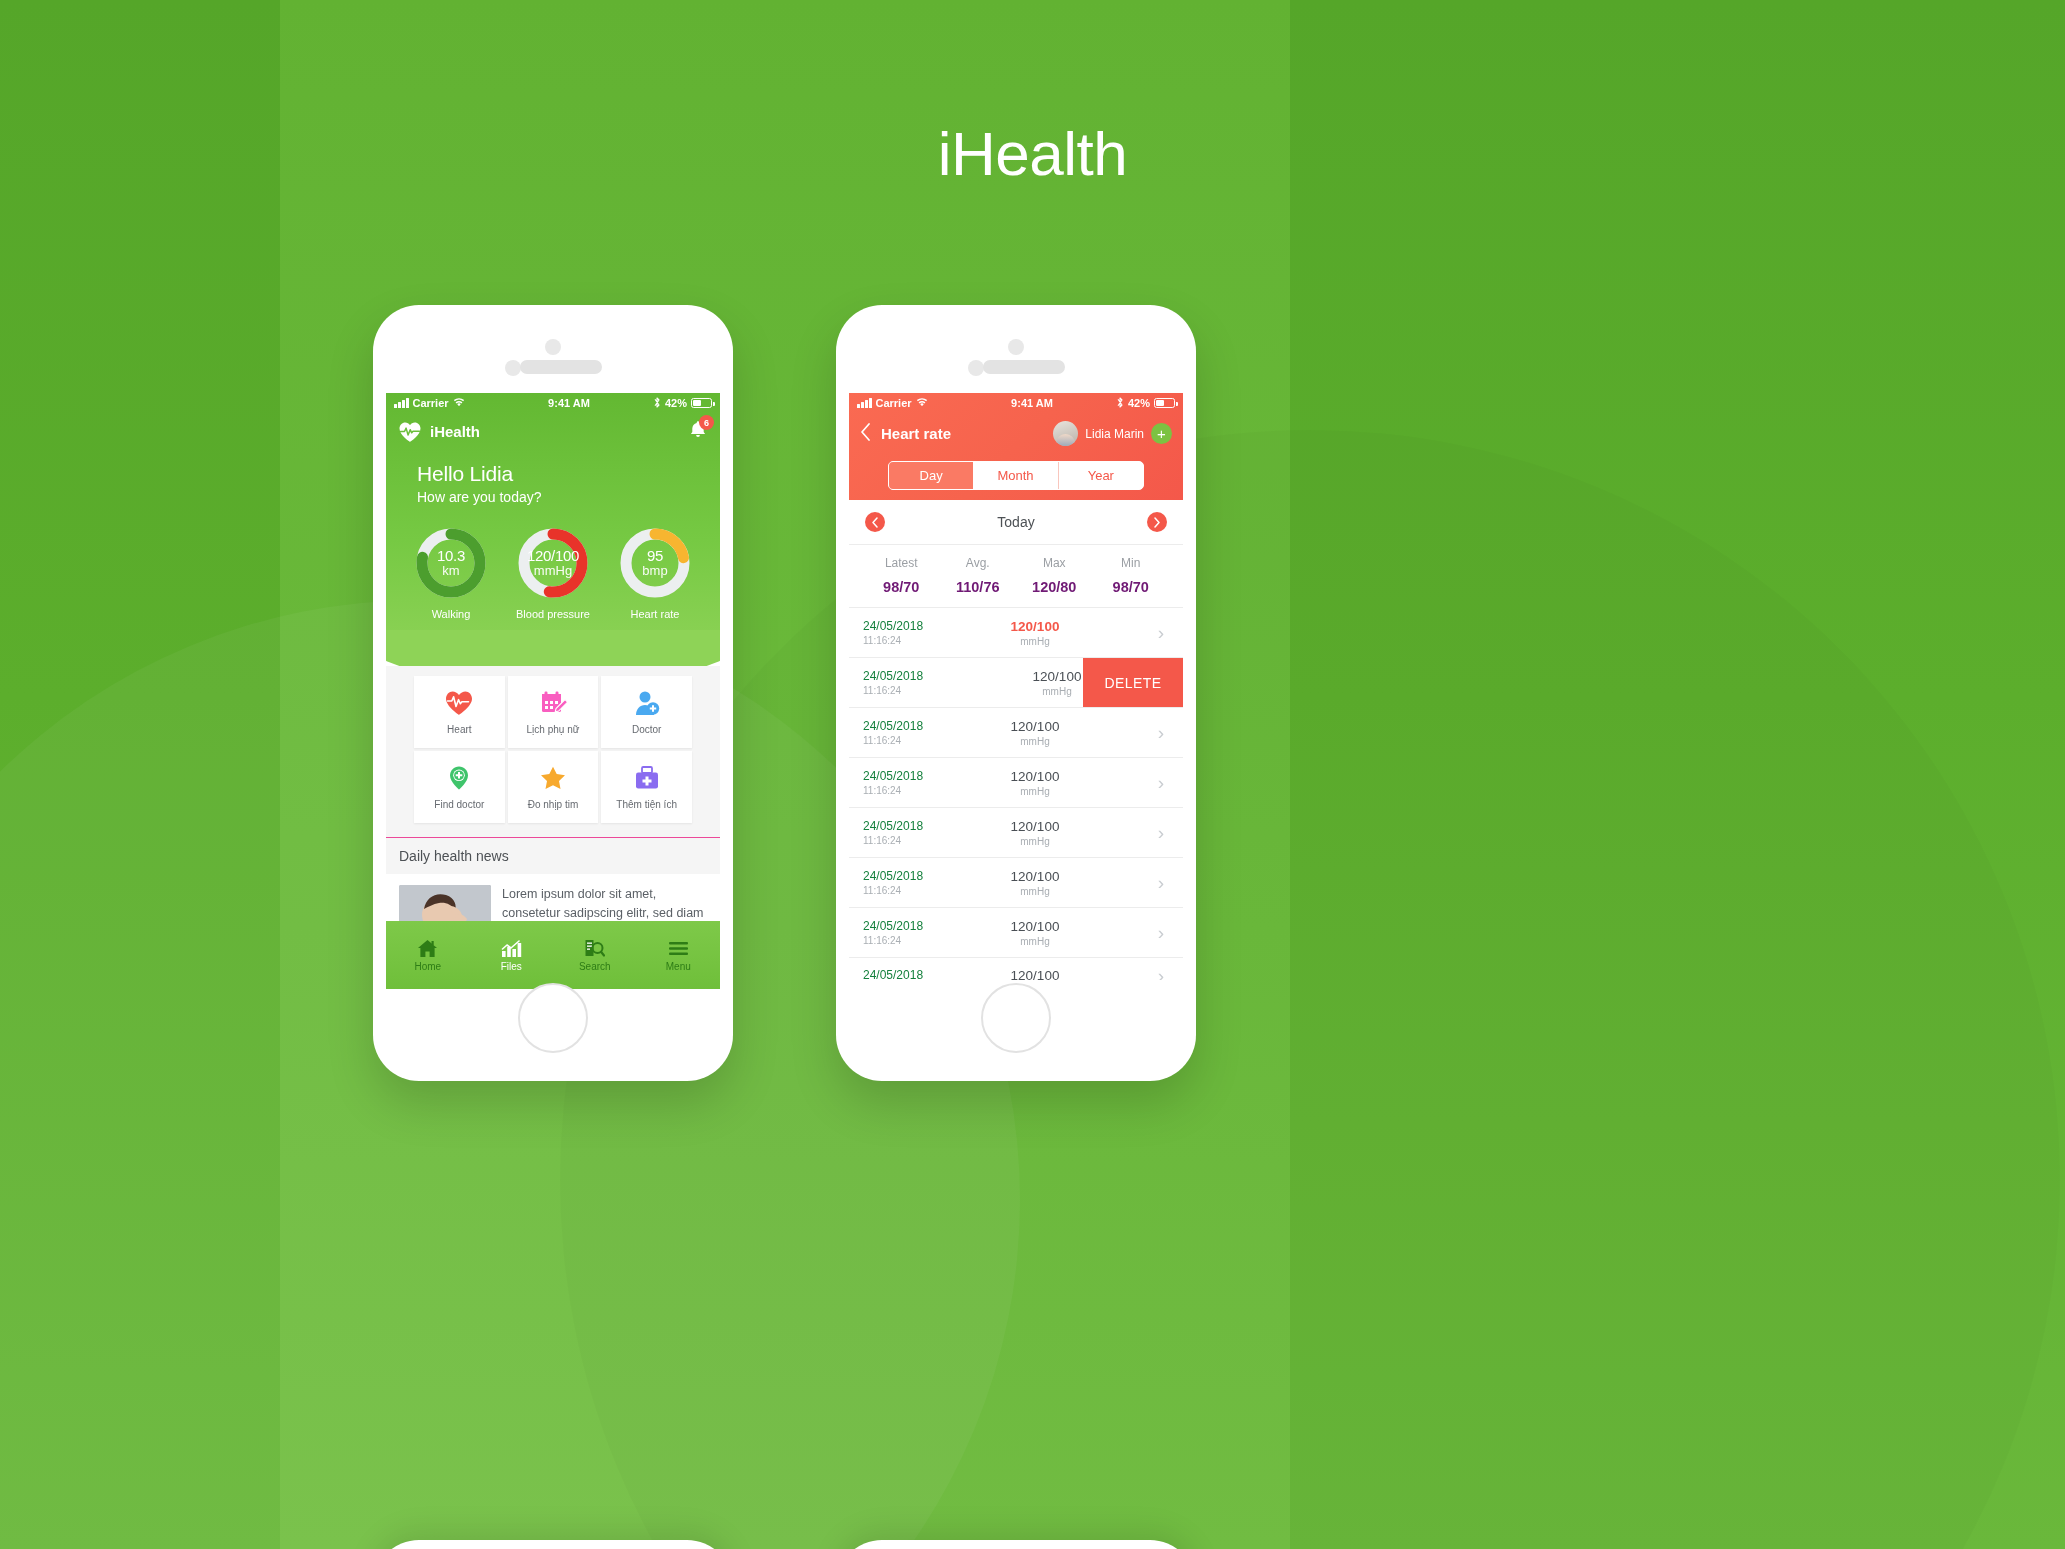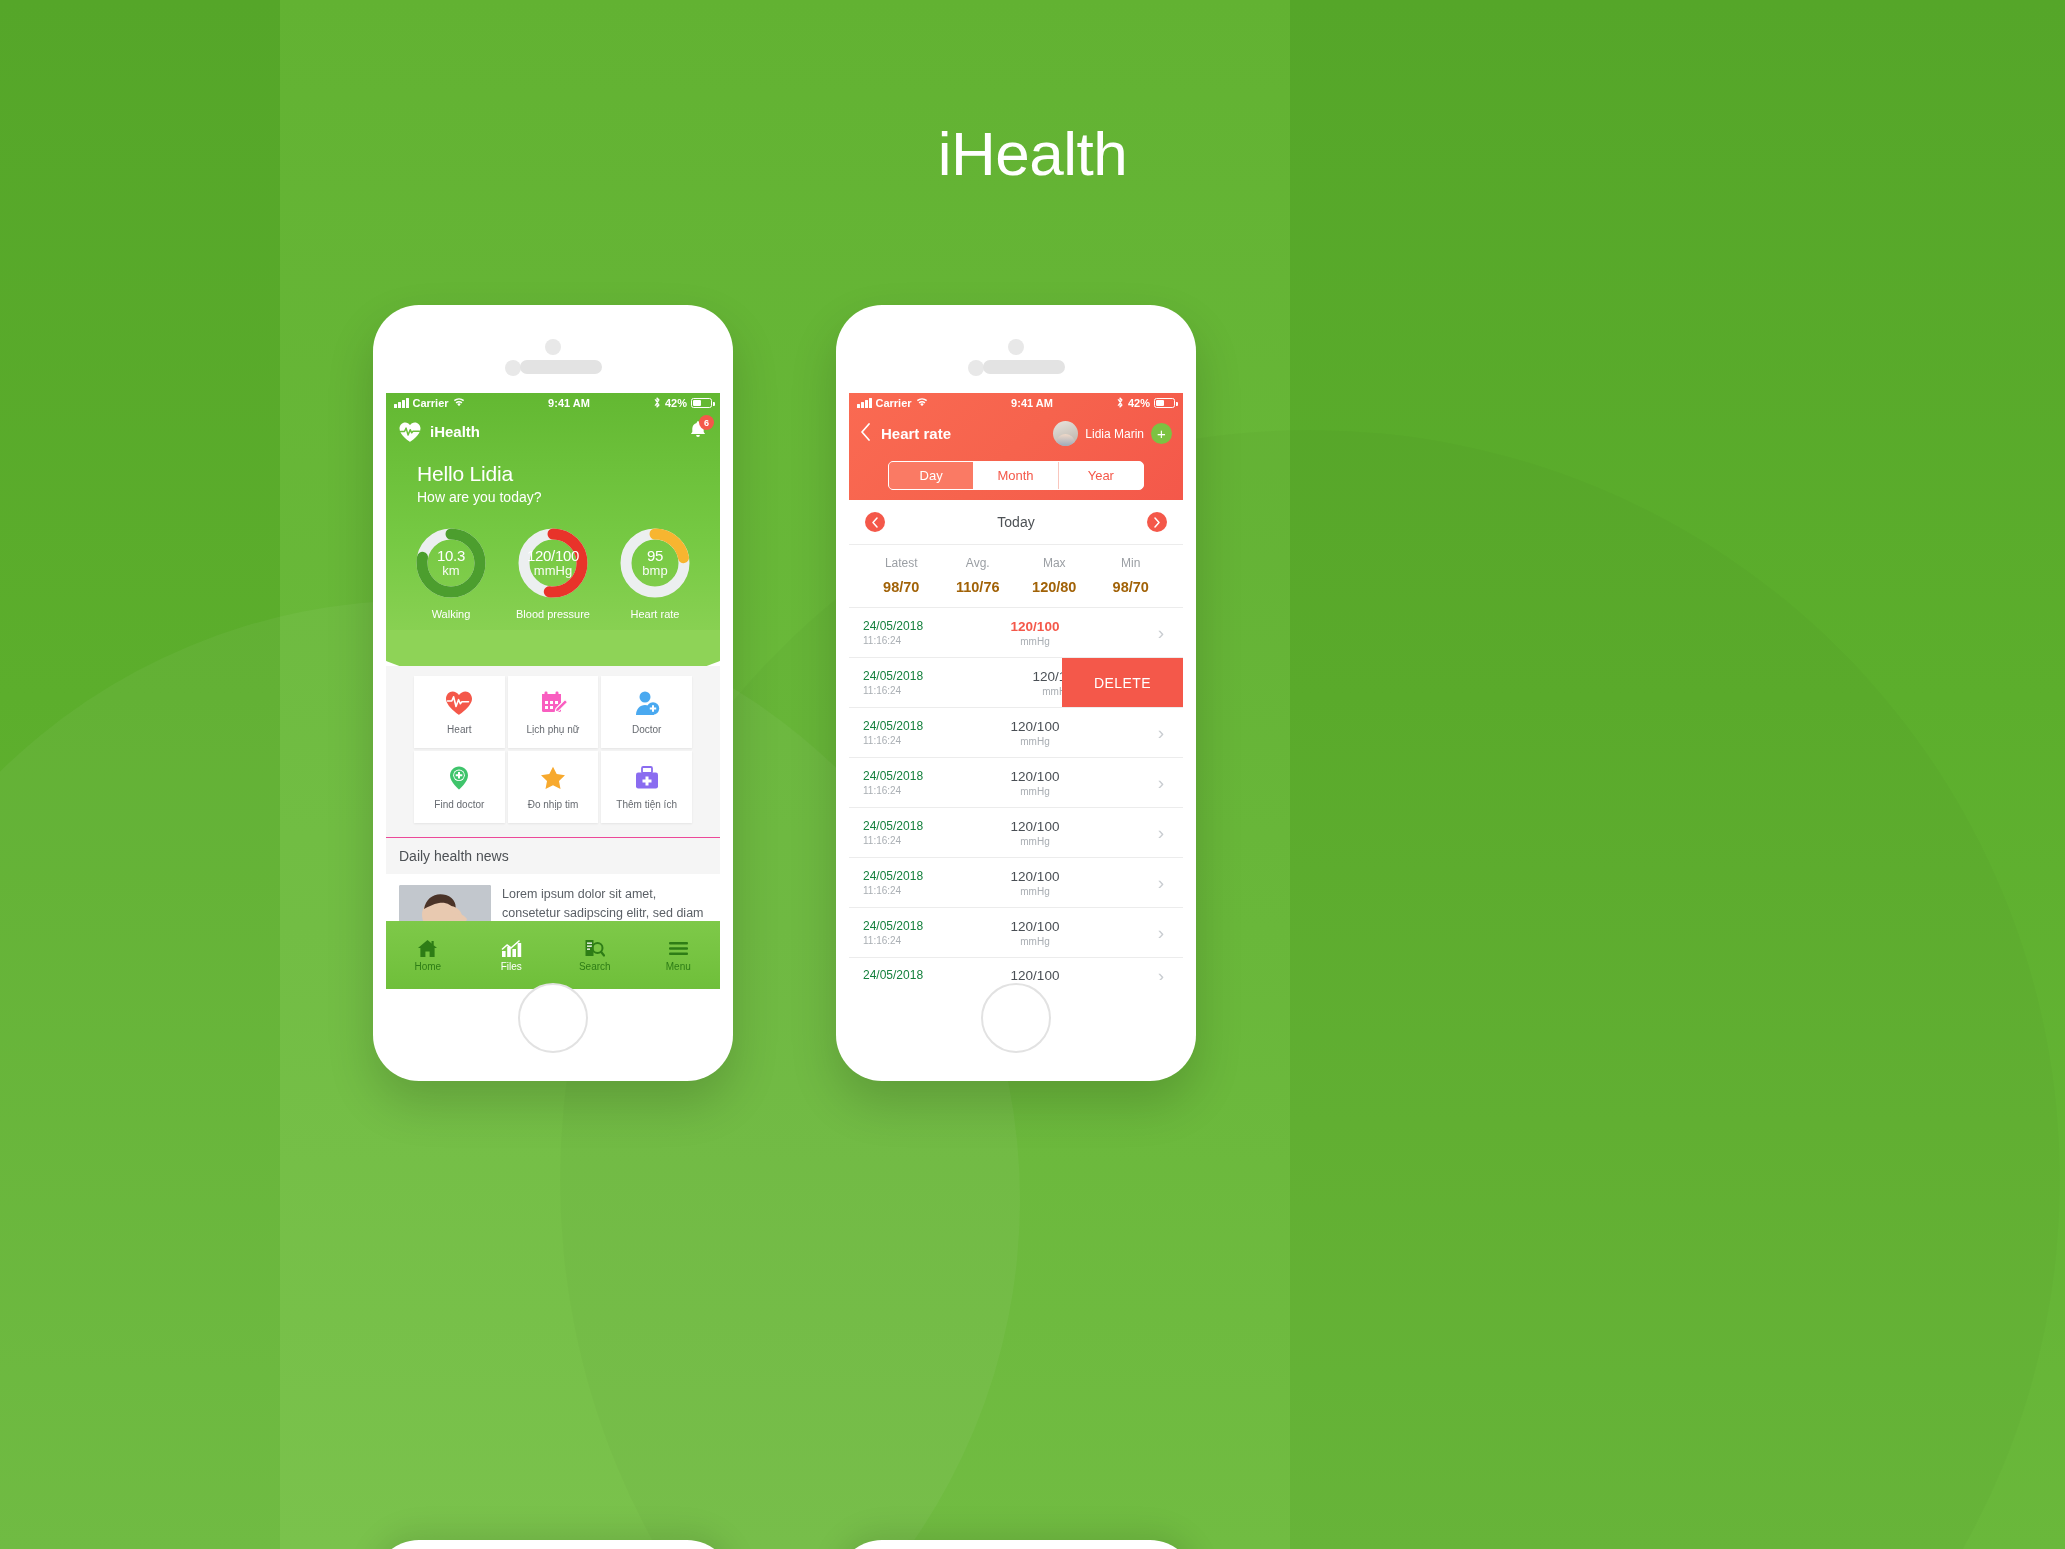--- a/index.html
+++ b/index.html
@@ -285,21 +285,21 @@
     font-size: 11px; line-height: 1;
   }
   .daynav-label { flex: 1; text-align: center; font-size: 14px; color: #4d5155; }
 
   .stats {
     display: flex; padding: 11px 14px 12px 14px;
     border-bottom: 1px solid #ececec;
   }
   .stat { flex: 1; text-align: center; }
   .stat-label { font-size: 12px; color: #9b9fa4; }
-  .stat-value { font-size: 14.5px; color: #a16207; font-weight: 700; margin-top: 9px; }
+  .stat-value { font-size: 14.5px; color: #701a75; font-weight: 700; margin-top: 9px; }
 
   .rows { position: relative; }
   .row {
     display: flex; align-items: center;
     height: 50px;
     border-bottom: 1px solid #ececec;
     background: #fff;
     position: relative;
     overflow: hidden;
   }
@@ -309,21 +309,21 @@
   .row-val { flex: 1; text-align: center; margin-left: -26px; }
   .row-v1 { font-size: 13.5px; color: #4a4f55; }
   .row-v1.hl { color: #f4584a; font-weight: 700; }
   .row-v2 { font-size: 10px; color: #a9aeb3; margin-top: 2px; }
   .chev {
     width: 44px; text-align: center; color: #c9cdd1;
     font-size: 19px; font-weight: 300; line-height: 1;
   }
   .delete-btn {
     position: absolute; right: 0; top: 0; bottom: 0;
-    width: 121px;
+    width: 100px;
     background: #f4584a; color: #ffffff;
     display: flex; align-items: center; justify-content: center;
     font-size: 14px; letter-spacing: 0.4px;
   }
   .row.cut { height: 22px; border-bottom: none; }
   .row.cut .row-d1 { position: relative; top: 6px; }
   .row.cut .row-v1 { position: relative; top: 6px; }
   .row.cut .chev { position: relative; top: 6px; }
 
   

